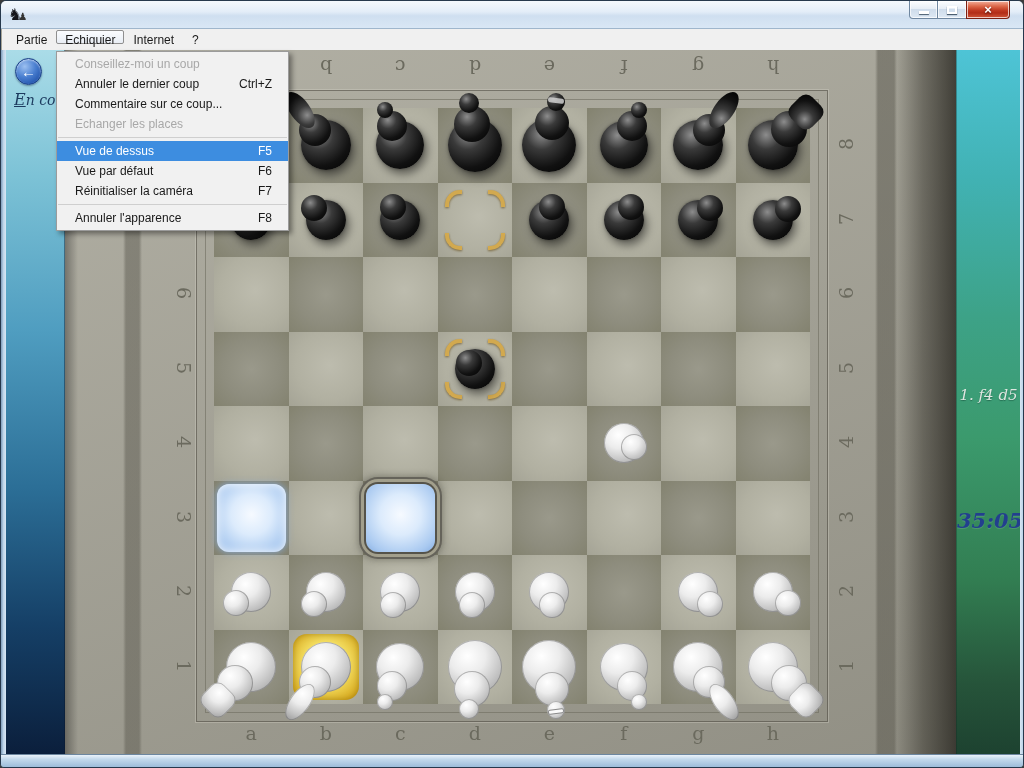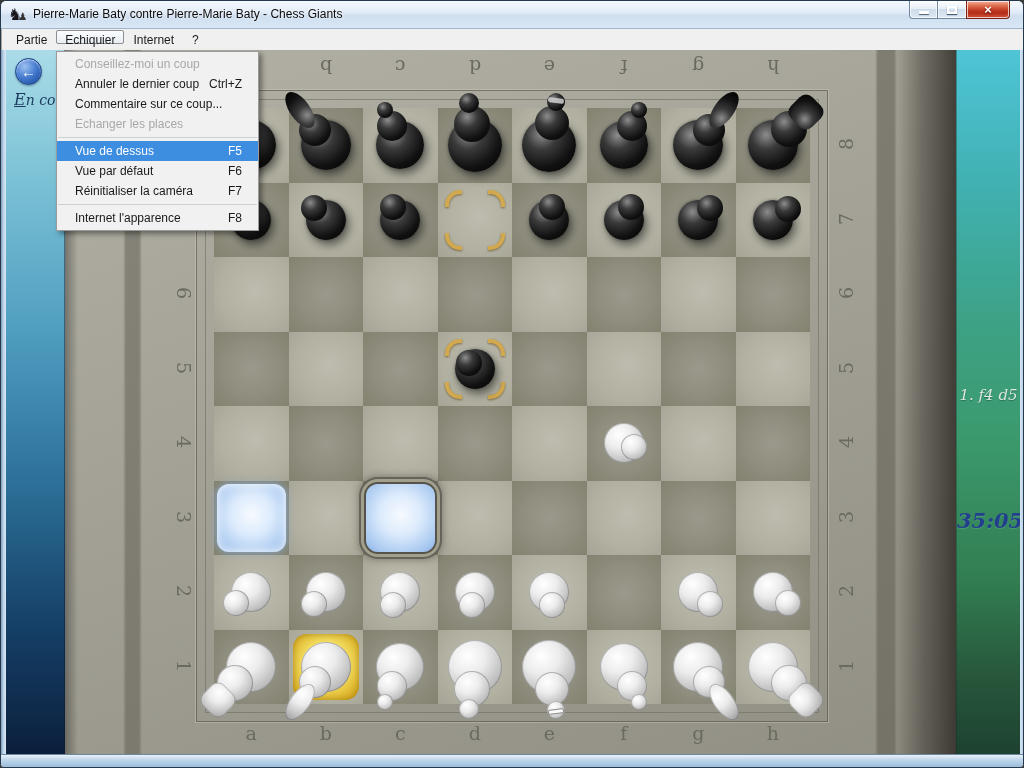--- a/index.html
+++ b/index.html
@@ -90,37 +90,36 @@
   .rpanel{position:absolute;left:955px;top:0;width:64px;height:100%;
     background:linear-gradient(180deg,#4ec4d6 0%,#41b2b4 18%,#3da287 38%,#3b9a6d 55%,#327e52 75%,#26543a 90%,#1d4230 100%);
     border-left:1px solid rgba(20,40,35,.35);}
   .moves-text{position:absolute;left:0;top:336px;width:100%;text-align:center;font-family:"DejaVu Serif",serif;
     font-style:italic;font-size:15px;color:#dfe8e2;text-shadow:0 1px 1px rgba(0,40,30,.4);white-space:nowrap;}
   .clock-text{position:absolute;left:0;top:458px;width:100%;text-align:center;font-family:"DejaVu Serif",serif;
     font-style:italic;font-size:21px;font-weight:bold;color:#223f8e;text-shadow:0 1px 1px rgba(255,255,255,.15);}
   .status-text{position:absolute;right:12px;top:684px;z-index:5;font-family:"DejaVu Serif",serif;font-style:italic;
     font-size:21px;color:rgba(238,236,226,.88);text-shadow:0 1px 2px rgba(0,0,0,.55);white-space:nowrap;}
   
-  .ctxmenu{position:absolute;left:55px;top:50px;width:203px;z-index:100;background:#f1f1f1;
+  .ctxmenu{position:absolute;left:55px;top:50px;width:233px;z-index:100;background:#f1f1f1;
     border:1px solid #9b9b9b;box-shadow:3px 3px 5px rgba(0,0,0,.4);padding:2px 0;font-size:12px;}
   .mi{display:flex;justify-content:space-between;align-items:center;height:20px;padding:0 16px 0 18px;color:#1a1a1a;}
   .mi-short{color:#1a1a1a;}
   .mi.dis,.mi.dis .mi-short{color:#a8a8a8;}
   .mi.sel{background:#3d8de0;}
   .mi.sel,.mi.sel .mi-short{color:#fff;}
   .msep{border-top:1px solid #cfcfcf;margin:3px 1px;}
 </style>
 </head>
 <body>
 
 <div class="win">
 
   <div class="titlebar">
     <div class="app-icon"><span>♞</span><span class="small">♟</span></div>
-    <div class="title-text">Pierre-Marie Baty contre Pierre-Marie Baty - Chess Giants</div>
     <div class="controls">
       <div class="winbtn winbtn-min">
           <span class="glyph-min"></span>
         </div>
       <div class="winbtn winbtn-max">
           <span class="glyph-max"></span>
         </div>
       <div class="winbtn winbtn-close">
           <span class="glyph-close">×</span>
         </div>
@@ -443,17 +442,17 @@
       <div class="mi">
         <span class="mi-label">Vue par défaut</span>
         <span class="mi-short">F6</span>
       </div>
       <div class="mi">
         <span class="mi-label">Réinitialiser la caméra</span>
         <span class="mi-short">F7</span>
       </div>
       <div class="msep"></div>
       <div class="mi">
-        <span class="mi-label">Internet l'apparence</span>
+        <span class="mi-label">Annuler l'apparence</span>
         <span class="mi-short">F8</span>
       </div>
     </div>
 </div>
 
 </body></html>

